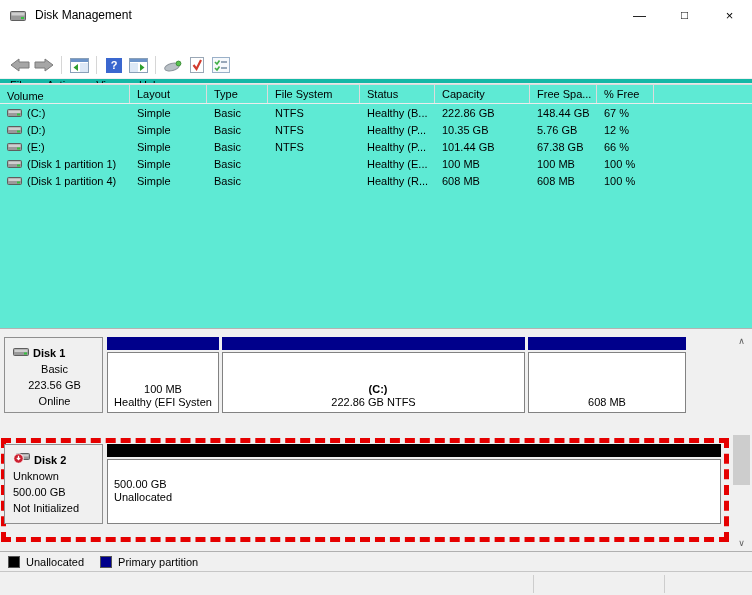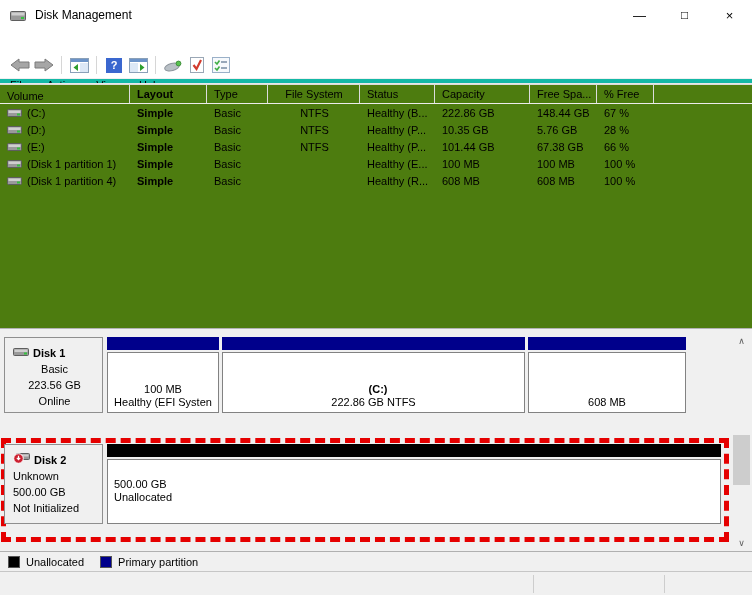--- a/index.html
+++ b/index.html
@@ -19,29 +19,29 @@
   .menubar { left:0; top:30px; width:752px; height:22px; display:flex; align-items:center; padding-left:10px; background:#14b8a6;margin-top:44px; }
   .menu-item { padding:3px 9px 3px 0; margin-right:10px; }
 
   
   .toolbar { left:0; top:52px; width:752px; height:27px; display:flex; align-items:center; padding-left:8px; background:#fff; border-bottom:1px solid #f0f0f0; }
   .tb-btn { width:24px; height:22px; display:flex; align-items:center; justify-content:center; }
   .tb-sep { width:1px; height:18px; background:#d6d6d6; margin:0 5px; }
   .help-ico { width:16px; height:15px; background:#3a67cf; color:#fff; font-weight:bold; font-size:11px; display:flex; align-items:center; justify-content:center; }
 
   
-  .volume-pane { left:0; top:83px; width:752px; height:245px; background:#4d7c0f; border-top:1px solid #e8e8e8; }
+  .volume-pane { left:0; top:83px; width:752px; height:245px; background:#5eead4; border-top:1px solid #e8e8e8; }
   .vt-header { display:flex; height:20px; border-bottom:1px solid #ececec; }
   .vt-hcell { border-right:1px solid #dcdcdc; border-top:1px solid #dcdcdc; padding:3px 6px 0 7px; white-space:nowrap; overflow:hidden; }
   .vt-row { display:flex; height:17px; align-items:center; }
   .vt-cell { padding:0 6px 0 7px; white-space:nowrap; overflow:hidden; }
   .c-vol { width:130px; display:flex; align-items:center; gap:5px; }
-  .c-layout { width:77px;font-weight:bold; }
+  .c-layout { width:77px; }
   .c-type { width:61px; }
-  .c-fs { width:92px;text-align:center; }
+  .c-fs { width:92px; }
   .c-status { width:75px; }
   .c-cap { width:95px; }
   .c-free { width:67px; }
   .c-pct { width:57px; }
   .c-fill { flex:1; border-right:none; }
   .disk-mini { flex:0 0 auto; display:inline-flex; }
 
   
   .graph-pane { left:0; top:328px; width:752px; height:223px; background:#f0f0f0; border-top:1px solid #b3b3b3; }
   .disk-row { position:absolute; left:4px; display:flex; }
@@ -195,21 +195,21 @@
           </svg>
         </span>
         <span>(D:)</span>
       </div>
     <div class="vt-cell c-layout">Simple</div>
     <div class="vt-cell c-type">Basic</div>
     <div class="vt-cell c-fs">NTFS</div>
     <div class="vt-cell c-status">Healthy (P...</div>
     <div class="vt-cell c-cap">10.35 GB</div>
     <div class="vt-cell c-free">5.76 GB</div>
-    <div class="vt-cell c-pct">28 %</div>
+    <div class="vt-cell c-pct">12 %</div>
   </div>
 
   <div class="vt-row">
     <div class="vt-cell c-vol">
         <span class="disk-mini">
           <svg width="15" height="10">
             <rect x="0.5" y="1.5" width="14" height="7" rx="1" fill="#9a9a9a" stroke="#5e5e5e"></rect>
             <rect x="1.5" y="2.5" width="12" height="2.5" fill="#cfcfcf"></rect>
             <rect x="10" y="5.5" width="3" height="2" fill="#35c13f"></rect>
           </svg>

